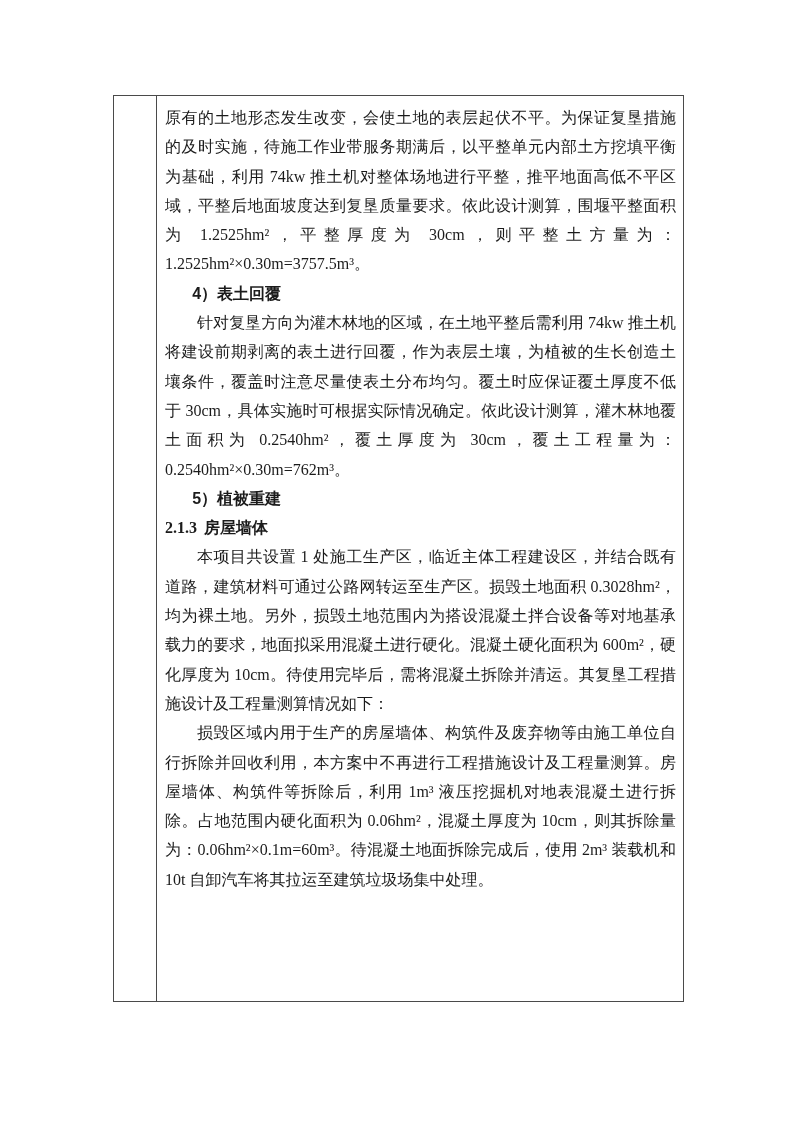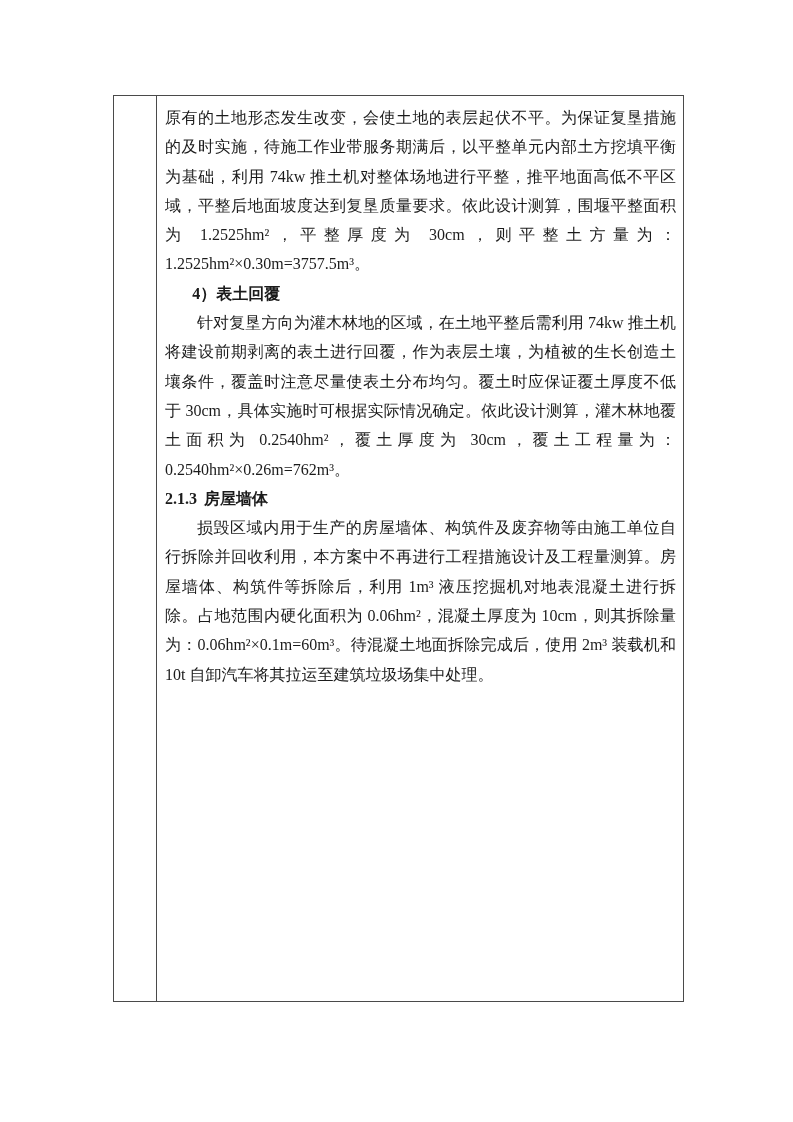--- a/index.html
+++ b/index.html
@@ -36,21 +36,21 @@
     font-size: 16px;
     line-height: 29.3px;
     text-align: justify;
     overflow: hidden;
   }
   .para { text-indent: 2em; }
   .para.noindent { text-indent: 0; }
   .sub-heading {
     font-weight: bold;
     text-indent: 1.7em;
-    font-family: Liberation Serif, serif;
+    font-family: Liberation Sans, sans-serif;
   }
   .num-heading {
     font-weight: bold;
     text-indent: 0;
   }
   .num-heading .h-num {
     font-family: "Liberation Serif", "DejaVu Serif", serif;
     font-weight: bold;
   }
   .num-heading .h-title {
@@ -69,22 +69,24 @@
 </style>
 </head>
 <body>
 
 <div class="page">
   <div class="table-box">
     <div class="stub-col"></div>
     <div class="content-col">
       <div class="para noindent">原有的土地形态发生改变，会使土地的表层起伏不平。为保证复垦措施的及时实施，待施工作业带服务期满后，以平整单元内部土方挖填平衡为基础，利用 74kw 推土机对整体场地进行平整，推平地面高低不平区域，平整后地面坡度达到复垦质量要求。依此设计测算，围堰平整面积为 1.2525hm²，平整厚度为 30cm，则平整土方量为：1.2525hm²×0.30m=3757.5m³。</div>
       <div class="sub-heading">4）表土回覆</div>
-      <div class="para">针对复垦方向为灌木林地的区域，在土地平整后需利用 74kw 推土机将建设前期剥离的表土进行回覆，作为表层土壤，为植被的生长创造土壤条件，覆盖时注意尽量使表土分布均匀。覆土时应保证覆土厚度不低于 30cm，具体实施时可根据实际情况确定。依此设计测算，灌木林地覆土面积为 0.2540hm²，覆土厚度为 30cm，覆土工程量为：0.2540hm²×0.26m=762m³。</div>
+      <div class="para">针对复垦方向为灌木林地的区域，在土地平整后需利用 74kw 推土机将建设前期剥离的表土进行回覆，作为表层土壤，为植被的生长创造土壤条件，覆盖时注意尽量使表土分布均匀。覆土时应保证覆土厚度不低于 30cm，具体实施时可根据实际情况确定。依此设计测算，灌木林地覆土面积为 0.2540hm²，覆土厚度为 30cm，覆土工程量为：0.2540hm²×0.30m=762m³。</div>
+      <div class="sub-heading">5）植被重建</div>
       <div class="num-heading">
         <span class="h-num">2.1.3</span><span class="h-title">房屋墙体</span>
       </div>
+      <div class="para">本项目共设置 1 处施工生产区，临近主体工程建设区，并结合既有道路，建筑材料可通过公路网转运至生产区。损毁土地面积 0.3028hm²，均为裸土地。另外，损毁土地范围内为搭设混凝土拌合设备等对地基承载力的要求，地面拟采用混凝土进行硬化。混凝土硬化面积为 600m²，硬化厚度为 10cm。待使用完毕后，需将混凝土拆除并清运。其复垦工程措施设计及工程量测算情况如下：</div>
       <div class="para">损毁区域内用于生产的房屋墙体、构筑件及废弃物等由施工单位自行拆除并回收利用，本方案中不再进行工程措施设计及工程量测算。房屋墙体、构筑件等拆除后，利用 1m³ 液压挖掘机对地表混凝土进行拆除。占地范围内硬化面积为 0.06hm²，混凝土厚度为 10cm，则其拆除量为：0.06hm²×0.1m=60m³。待混凝土地面拆除完成后，使用 2m³ 装载机和 10t 自卸汽车将其拉运至建筑垃圾场集中处理。</div>
 
     </div>
   </div>
   <div class="page-number">122</div>
 </div>
 
 </body></html>

